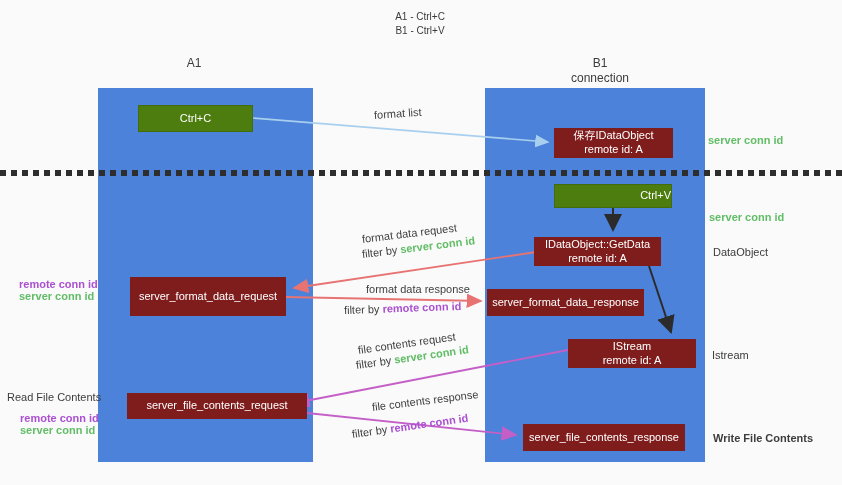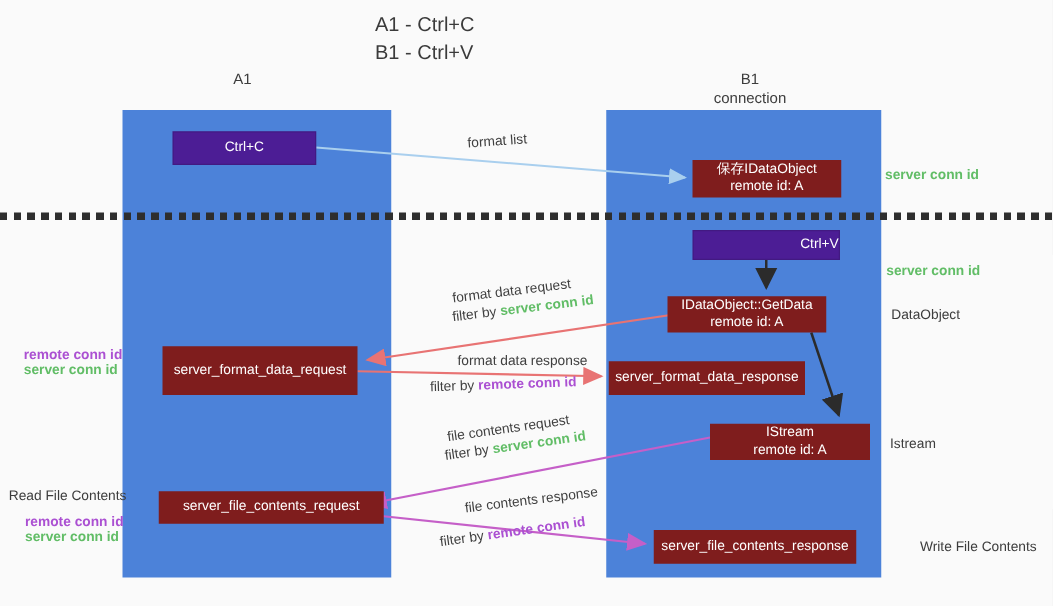--- a/index.html
+++ b/index.html
@@ -4,21 +4,21 @@
 <style>
   * { margin:0; padding:0; box-sizing:border-box; }
   html,body { background:#f2f2f2; }
   body { font-family:"Liberation Sans","DejaVu Sans",sans-serif; }
   .canvas {
     position:relative; width:842px; height:485px;
     background:#fafafa; overflow:hidden;
   }
   .title {
     position:absolute; left:300px; top:10px; width:240px;
-    font-size:16px; line-height:1.35; color:#3b3b3b;
+    text-align:center; font-size:10px; line-height:1.35; color:#3b3b3b;
   }
   .lane {
     position:absolute; top:88px; height:374px; background:#4c82d9;
   }
   .lane-left { left:98px; width:215px; }
   .lane-right { left:485px; width:220px; }
   .lane-header {
     position:absolute; top:56px; width:120px; text-align:center;
     font-size:12px; line-height:1.25; color:#3c3c3c;
   }
@@ -27,21 +27,21 @@
   .divider {
     position:absolute; left:0; top:170px; width:842px; height:6px;
     background:repeating-linear-gradient(90deg,#2e2e2e 0 6px,transparent 6px 11px);
   }
   svg.arrows { position:absolute; left:0; top:0; z-index:3; }
   .node {
     position:absolute; z-index:4; display:flex; flex-direction:column;
     align-items:center; justify-content:center; text-align:center;
     color:#ffffff; font-size:11px; line-height:1.25;
   }
-  .node.green { background:#4c1d95; border:1px solid rgba(0,0,0,0.12); }
+  .node.green { background:#4d7c0f; border:1px solid rgba(0,0,0,0.12); }
   .node.orange { background:#7f1d1d; }
   .n-ctrl-c { left:138px; top:105px; width:115px; height:27px; }
   .n-ctrl-v { left:554px; top:184px; width:118px; height:24px;align-items:flex-end; }
   .n-save   { left:554px; top:128px; width:119px; height:30px; }
   .n-getdata{ left:534px; top:237px; width:127px; height:29px; }
   .n-istream{ left:568px; top:339px; width:128px; height:29px; }
   .n-fmt-req { left:130px; top:277px; width:156px; height:39px; }
   .n-fmt-res { left:487px; top:289px; width:157px; height:27px; }
   .n-file-req{ left:127px; top:393px; width:180px; height:26px; }
   .n-file-res{ left:523px; top:424px; width:162px; height:27px; }
@@ -151,21 +151,21 @@
 
   <div class="edge-label" style="left:372px; top:401px; transform:rotate(-7deg);">file contents response</div>
   <div class="edge-label" style="left:352px; top:428px; transform:rotate(-8deg);">
     <span>filter by </span><span class="t-purple">remote conn id</span>
   </div>
 
   <div class="ann t-green" style="left:708px; top:134px;">server conn id</div>
   <div class="ann t-green" style="left:709px; top:211px;">server conn id</div>
   <div class="ann t-gray" style="left:713px; top:246px;">DataObject</div>
   <div class="ann t-gray" style="left:712px; top:349px;">Istream</div>
-  <div class="ann t-gray" style="left:736px; top:432px;">Write File Contents</div>
+  <div class="ann t-gray" style="left:713px; top:432px;font-weight:bold;">Write File Contents</div>
 
   <div class="ann t-purple" style="left:19px; top:278px;">remote conn id</div>
   <div class="ann t-green" style="left:19px; top:290px;">server conn id</div>
   <div class="ann t-gray" style="left:7px; top:391px;">Read File Contents</div>
   <div class="ann t-purple" style="left:20px; top:412px;">remote conn id</div>
   <div class="ann t-green" style="left:20px; top:424px;">server conn id</div>
 
 </div>
 
 </body></html>

